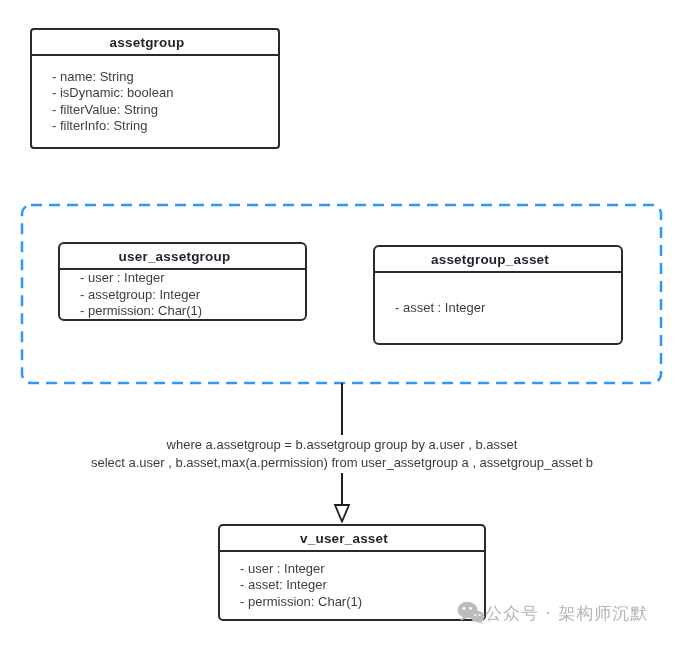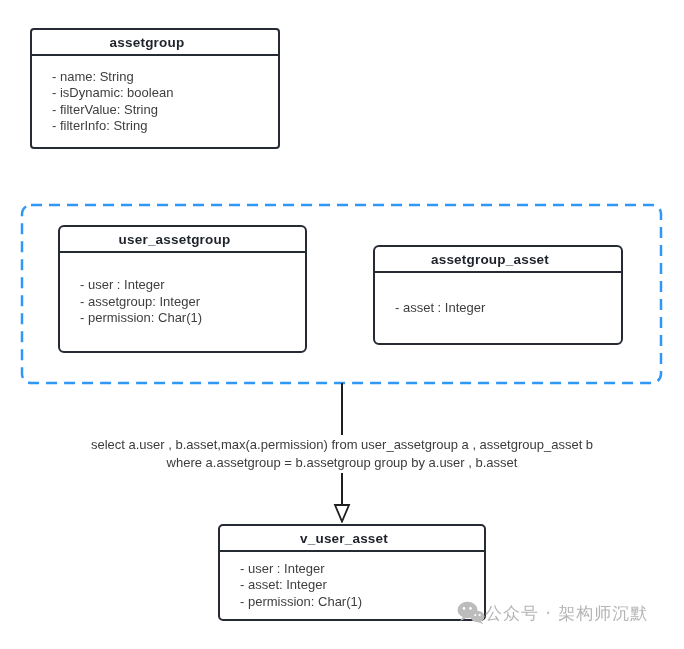--- a/index.html
+++ b/index.html
@@ -33,21 +33,21 @@
     flex: 1;
     display: flex;
     flex-direction: column;
     justify-content: center;
     padding-left: 20px;
     font-size: 13px;
     color: #3e3e3e;
     line-height: 16.5px;
   }
   #e-assetgroup      { left: 30px;  top: 28px;  width: 250px; height: 121px; border-radius: 4px; }
-  #e-user-assetgroup { left: 58px;  top: 225px; width: 249px; height: 128px; border-radius: 6px; }
+  #e-user-assetgroup { left: 58px;  top: 242px; width: 249px; height: 79px; border-radius: 6px; }
   #e-assetgroup-asset{ left: 373px; top: 245px; width: 250px; height: 100px; border-radius: 6px; }
   #e-v-user-asset    { left: 218px; top: 524px; width: 268px; height: 97px;  border-radius: 5px; }
 
   #dashed-group { position: absolute; left: 20px; top: 202px; }
 
   .arrow-line {
     position: absolute;
     left: 341px; top: 383px;
     width: 2px; height: 126px;
     background: #1f1f1f;
@@ -110,22 +110,22 @@
   <div class="entity" id="e-assetgroup-asset">
     <div class="entity-title">assetgroup_asset</div>
     <div class="entity-body">
       <div class="field">- asset : Integer</div>
     </div>
   </div>
 
   <div class="arrow-line"></div>
 
   <div class="sql-note">
+    <div>where a.assetgroup = b.assetgroup group by a.user , b.asset</div>
     <div>select a.user , b.asset,max(a.permission) from user_assetgroup a , assetgroup_asset b</div>
-    <div>where a.assetgroup = b.assetgroup group by a.user , b.asset</div>
   </div>
 
   <svg id="arrowhead" width="18" height="19">
     <polygon points="2,1 16,1 9,17.5" fill="#ffffff" stroke-width="1.8" stroke="#1f1f1f"></polygon>
   </svg>
 
   <div class="entity" id="e-v-user-asset">
     <div class="entity-title">v_user_asset</div>
     <div class="entity-body">
       <div class="field">- user : Integer</div>

